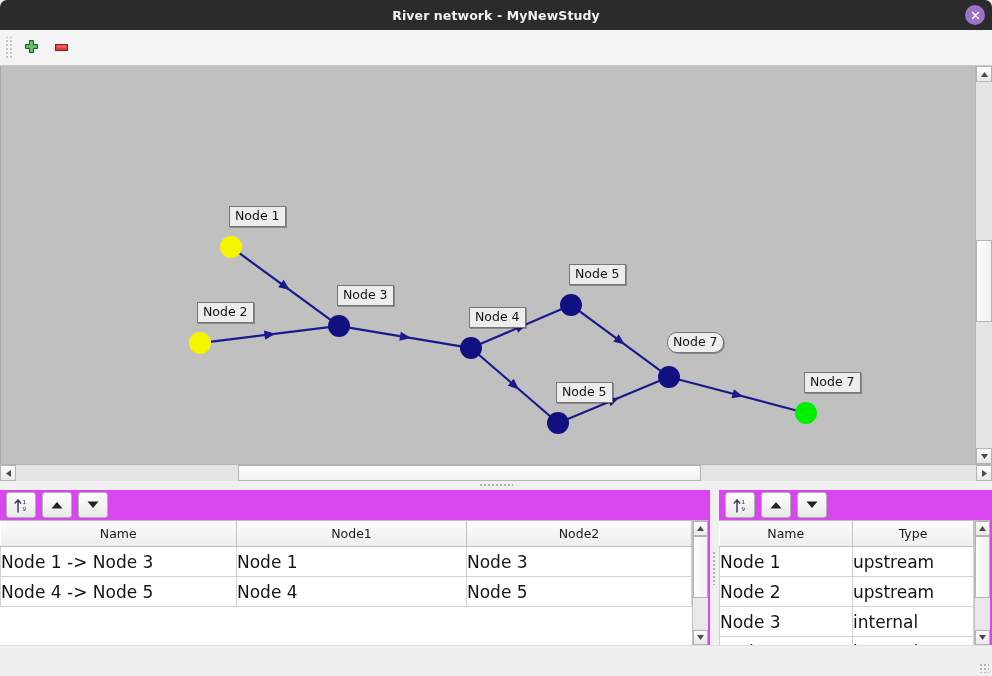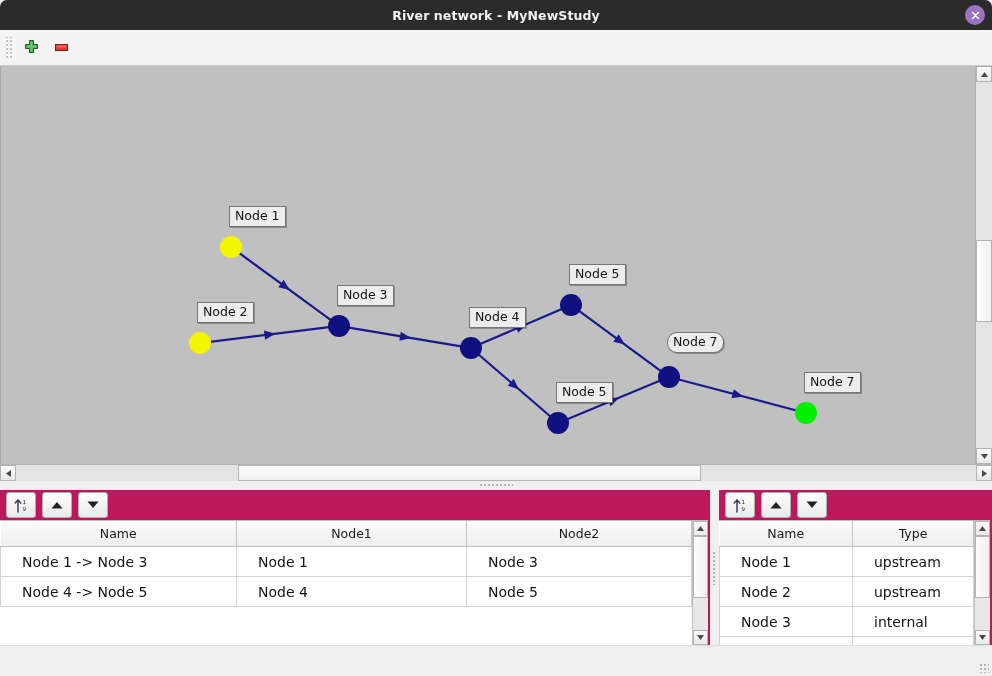--- a/index.html
+++ b/index.html
@@ -211,21 +211,21 @@
   .bottom {
     flex: 1 1 auto;
     display: flex;
     background: #f0f0f0;
     min-height: 0;
   }
   .pane {
     display: flex;
     flex-direction: column;
     min-width: 0;
-    background: #be185d;
+    background: #d946ef;
   }
   .pane-left  { flex: 0 0 710px; }
   .pane-right { flex: 1 1 auto; }
 
   .pane-toolbar {
     height: 30px;
     flex: 0 0 30px;
     display: flex;
     align-items: center;
     gap: 6px;
@@ -272,22 +272,22 @@
     color: #1a1a1a;
     height: 23px;
     text-align: center;
     user-select: none;
     cursor: pointer;
   }
   table.grid td {
     border-right: 1px solid #d2d2d2;
     border-bottom: 1px solid #d2d2d2;
     height: 29px;
-    padding: 0 21px;
-    font-size: 14px;
+    padding: 0 0;
+    font-size: 17px;
     color: #141414;
     white-space: nowrap;
     overflow: hidden;
     text-overflow: ellipsis;
     background: #ffffff;
   }
   table.grid tr:first-child td { border-top: 0; }
   table.grid td:first-child { border-left: 1px solid #d2d2d2; }
 
   

